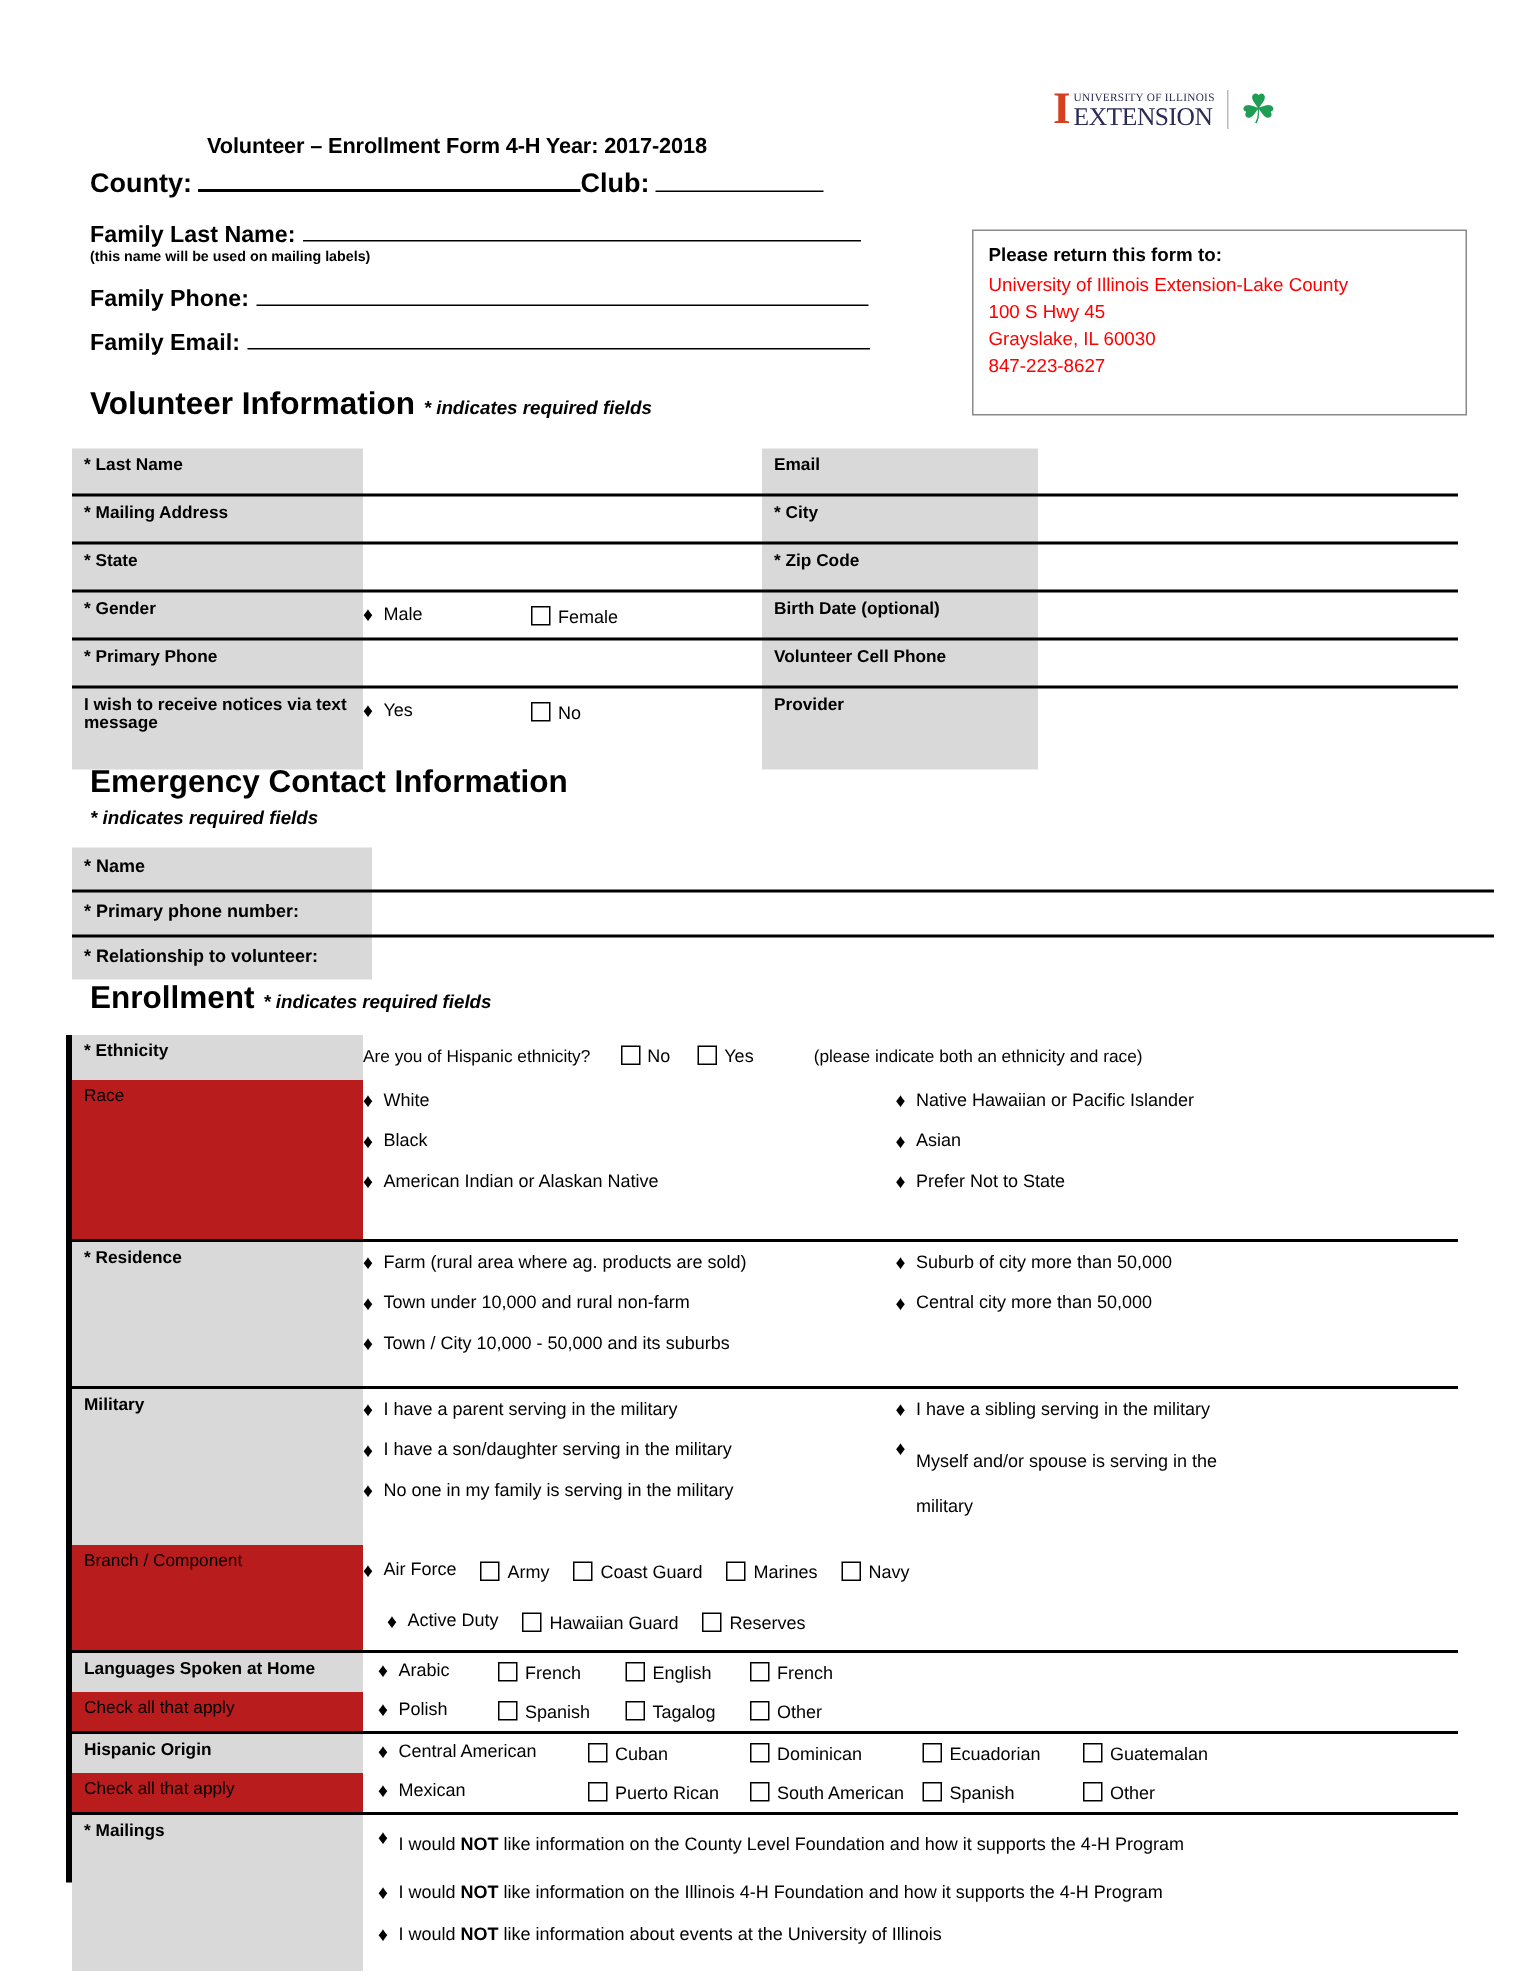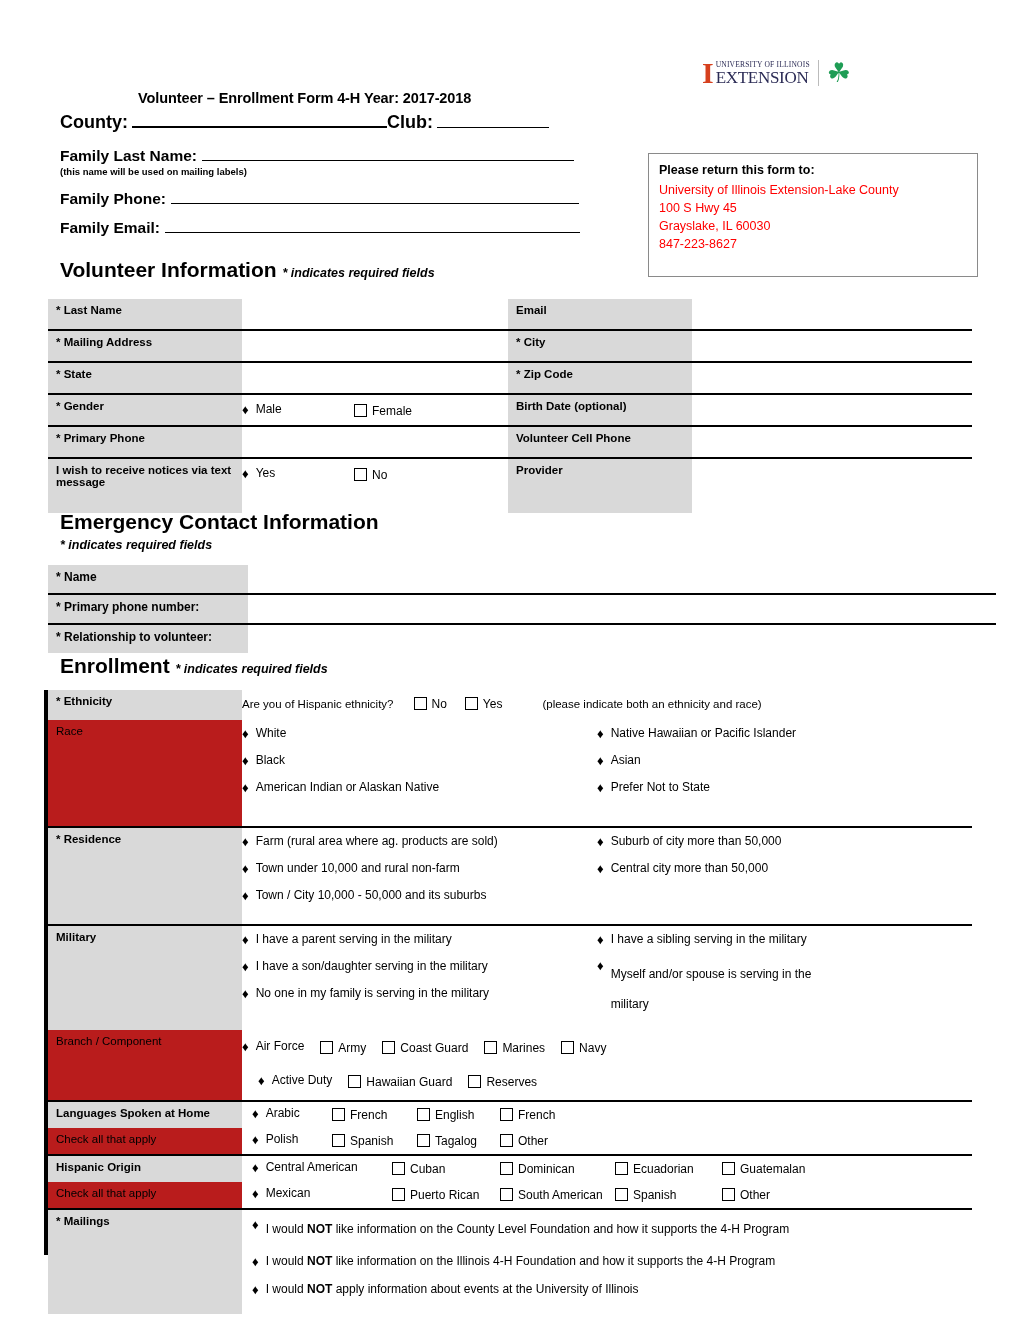--- a/index.html
+++ b/index.html
@@ -582,21 +582,21 @@
           </div>
           <div class="ckrow" style="margin-left:10px;margin-bottom:14px">
             <span class="opt" style="white-space:normal">
               <span class="dia">♦</span>
               <span class="optlabel"><span>I would </span><b class="notb">NOT</b><span> like information on the Illinois 4-H Foundation and how it supports the 4-H Program</span></span>
             </span>
           </div>
           <div class="ckrow" style="margin-left:10px">
             <span class="opt" style="white-space:normal">
               <span class="dia">♦</span>
-              <span class="optlabel"><span>I would </span><b class="notb">NOT</b><span> apply information about events at the University of Illinois</span></span>
+              <span class="optlabel"><span>I would </span><b class="notb">NOT</b><span> like information about events at the University of Illinois</span></span>
             </span>
           </div>
         </td>
       </tr>
 
     </tbody>
   </table>
 
 </div>
 

